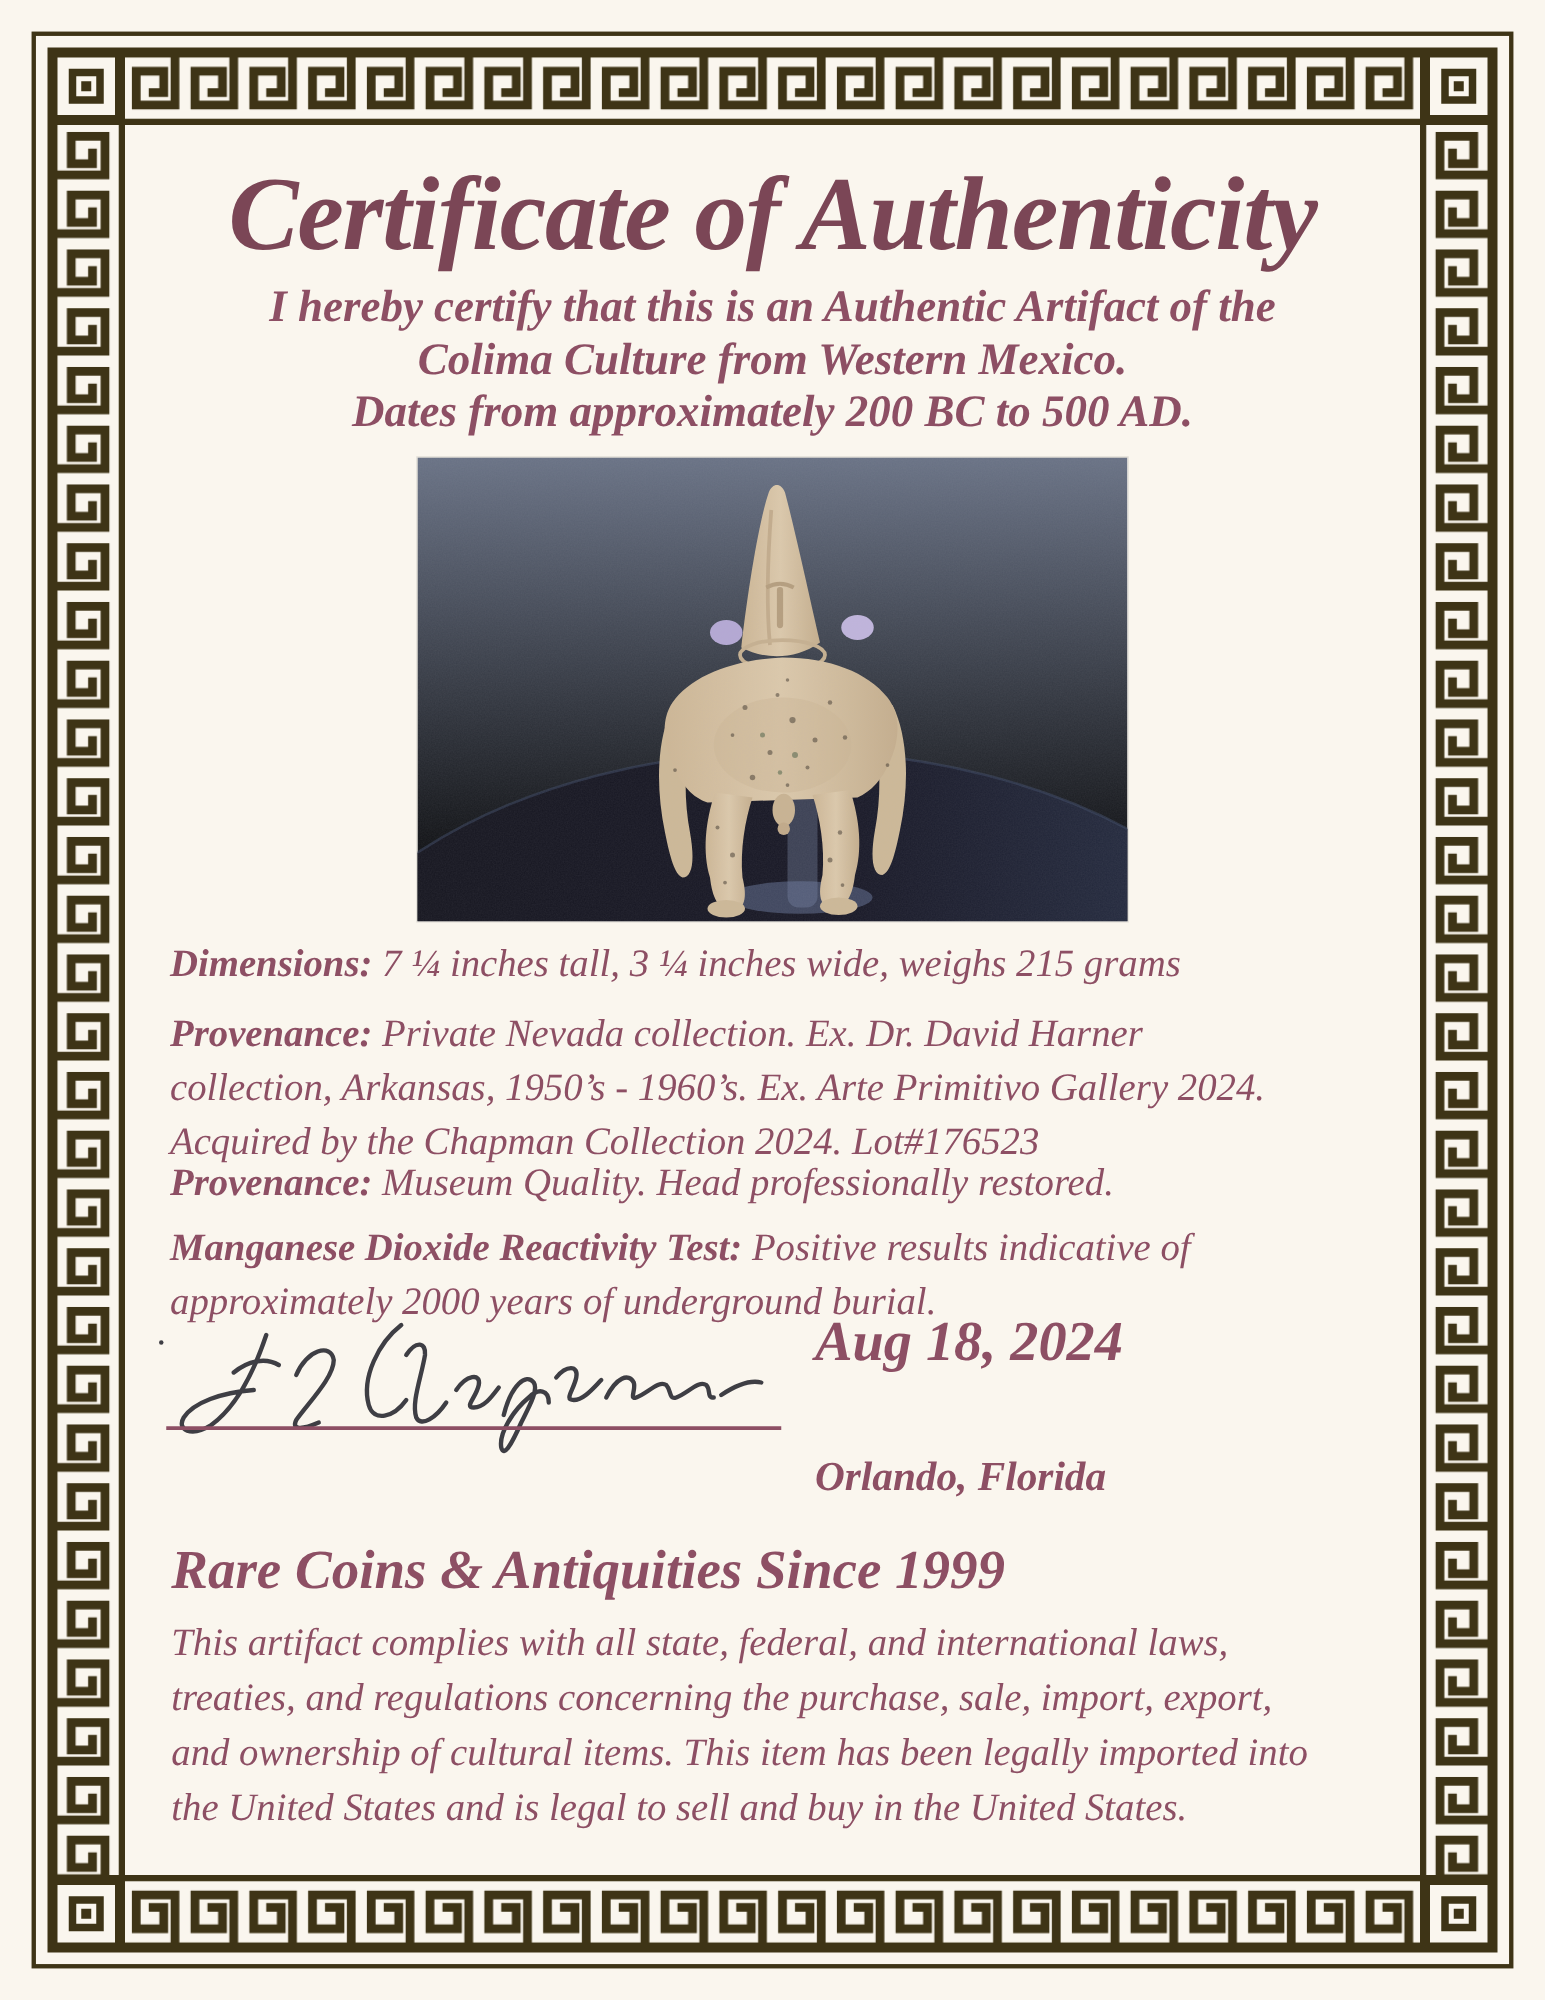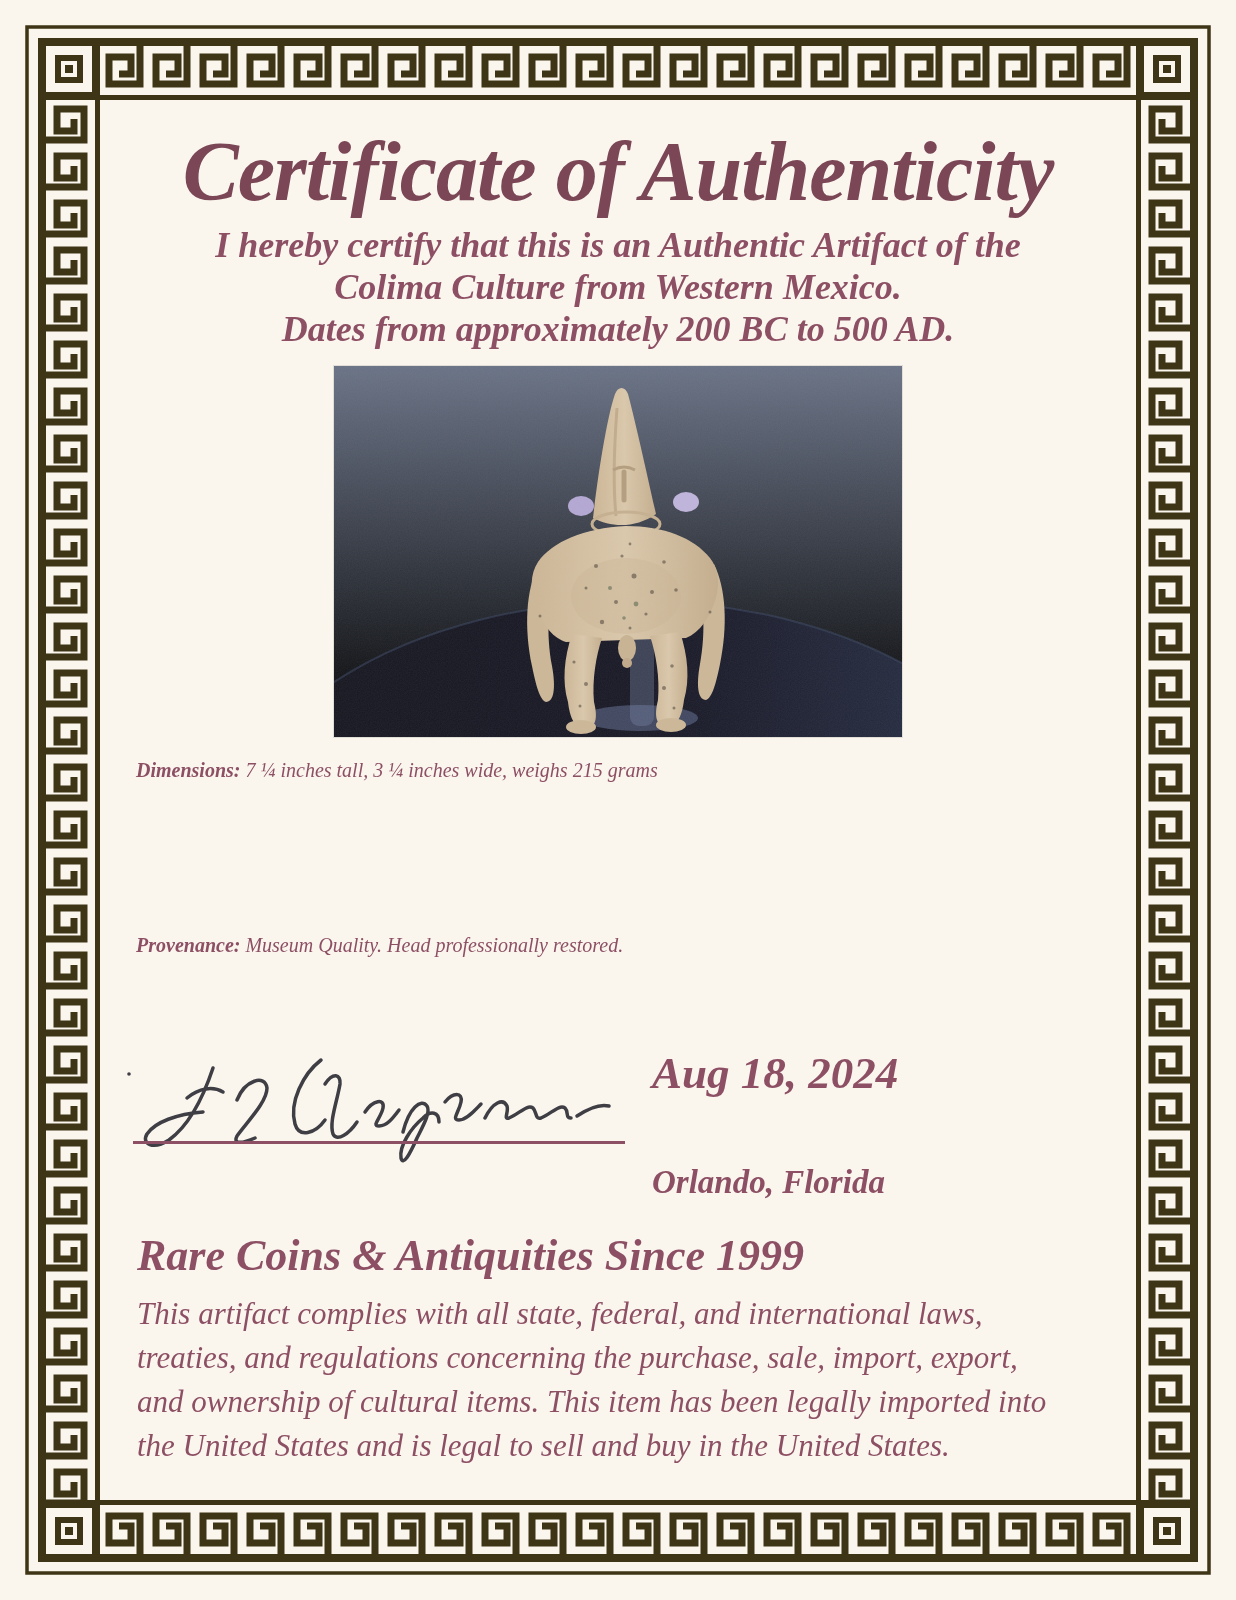--- a/index.html
+++ b/index.html
@@ -17,21 +17,21 @@
     line-height:1.1;
   }
   .subtitle{
     left:0;right:0;top:224px;text-align:center;
     font-size:36px;font-weight:bold;line-height:42px;white-space:pre-line;
   }
   .photo{
     left:334px;top:366px;width:568px;height:371px;
     box-shadow:0 0 0 1px rgba(90,90,90,.15);
   }
-  .para{left:136px;width:1004px;font-size:20px;line-height:43px;white-space:pre-line;}
+  .para{left:136px;width:1004px;font-size:31px;line-height:43px;white-space:pre-line;}
   .para b{font-weight:bold;}
   .dim{top:749px;}
   .prov{top:805px;}
   .cond{top:924px;}
   .mang{top:976px;}
   .sig-svg{left:125px;top:1040px;}
   .sig-line{left:133px;top:1141px;width:492px;height:3px;background:#8d4f64;}
   .date{left:652px;top:1047px;font-size:45px;font-weight:bold;}
   .issuer{left:196px;top:1164px;font-size:33px;font-weight:bold;}
   .location{left:652px;top:1164px;font-size:33px;font-weight:bold;}
@@ -164,23 +164,28 @@
             <circle cx="276" cy="222" r="2"></circle>
             <circle cx="290" cy="252" r="1.8"></circle>
         </g>
       </g>
       <rect width="568" height="371" filter="url(#grain)"></rect>
     </svg>
   </div>
 
   <p class="abs para dim"><b>Dimensions:</b> <span>7 ¼ inches tall, 3 ¼ inches wide, weighs 215 grams</span></p>
 
+  <p class="abs para prov"><b>Provenance:</b> <span>Private Nevada collection. Ex. Dr. David Harner
+collection, Arkansas, 1950’s - 1960’s. Ex. Arte Primitivo Gallery 2024.
+Acquired by the Chapman Collection 2024. Lot#176523</span></p>
 
   <p class="abs para cond"><b>Provenance:</b> <span>Museum Quality. Head professionally restored.</span></p>
 
+  <p class="abs para mang"><b>Manganese Dioxide Reactivity Test:</b> <span>Positive results indicative of
+approximately 2000 years of underground burial.</span></p>
 
   <svg class="abs sig-svg" width="500" height="130" viewBox="0 0 500 130" aria-hidden="true">
     <g fill="none" stroke="#2f2f36" stroke-width="3.5" stroke-linecap="round" opacity="0.92">
       <path d="M88,28 C80,52 66,84 44,100 C28,110 16,104 22,94 C30,82 52,74 78,72"></path>
       <path d="M62,58 C74,48 88,46 98,52"></path>
       <path d="M112,60 C120,40 140,34 142,48 C142,62 122,82 112,96 C108,104 116,104 130,98"></path>
       <path d="M196,20 C178,34 164,62 170,84 C174,98 190,94 200,80"></path>
       <path d="M200,44 C208,32 216,34 215,44 C212,62 204,82 208,94 C212,102 224,94 232,82"></path>
       <path d="M240,72 C248,60 260,58 258,68 C256,78 246,86 254,86 C262,86 268,78 274,70"></path>
       <path d="M278,92 C284,68 296,58 302,66 C306,72 298,86 292,98 C284,116 278,126 276,118 C274,106 286,88 298,78 C306,70 314,72 314,82"></path>

